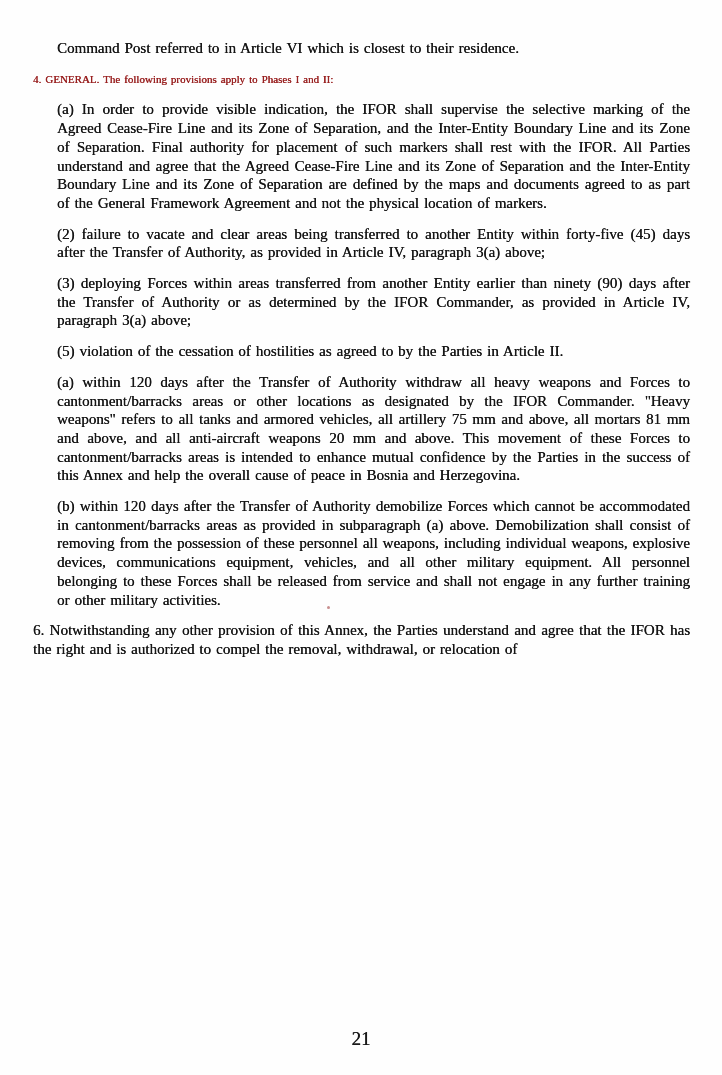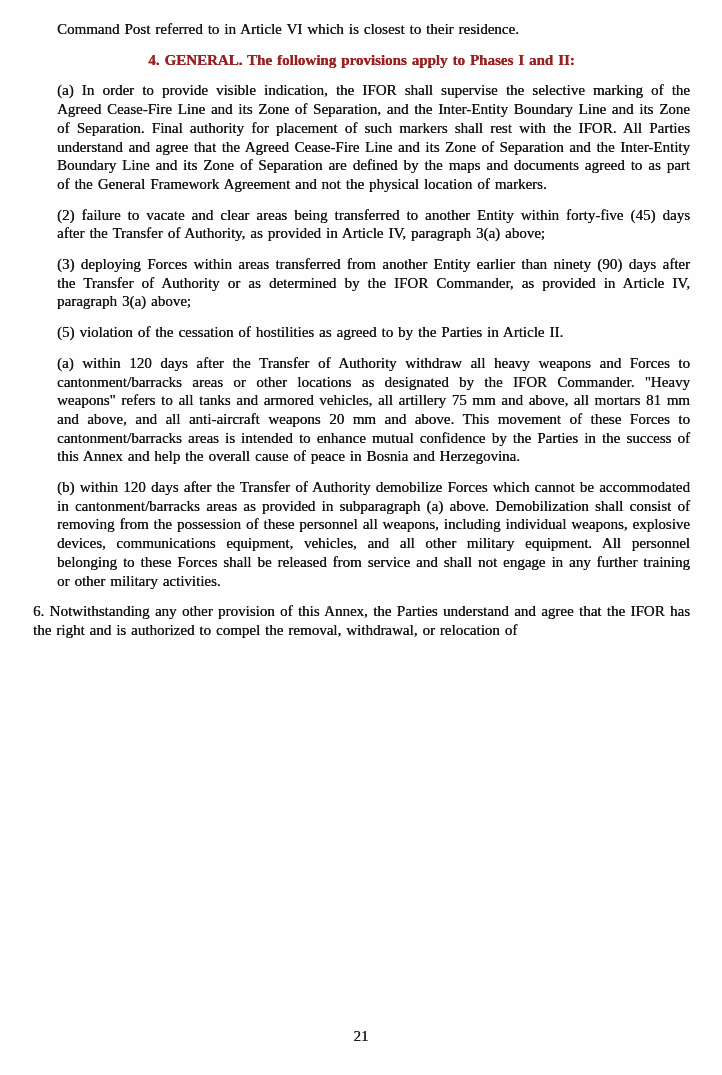--- a/index.html
+++ b/index.html
@@ -13,53 +13,53 @@
     position: relative;
     overflow: hidden;
     font-family: "Liberation Serif", "DejaVu Serif", serif;
     color: #161616;
   }
   .page {
     position: absolute;
     inset: 0;
     background: #fefefe;
     box-sizing: border-box;
-    padding: 20px 32px 0 33px;
+    padding: 39px 32px 0 33px;
   }
   .doc {
     font-size: 15px;
     line-height: 18.7px;
     text-align: justify;
     word-spacing: 1.2px;
     text-shadow: 0.25px 0 0 currentColor;
   }
   .doc p {
     margin: 0 0 12px 0;
   }
   .indent {
     margin-left: 24px !important;
   }
   .heading {
     color: #992121;
-    font-weight: bold;
+    font-weight: normal;
     margin: 6px 0 14px 0;
-    font-size: 15px;
-    text-align: center;
+    font-size: 11px;
+    text-align: left;
     text-shadow: 0.3px 0 0 currentColor;
   }
   .heading-phase3 {
     margin: 2px 0 14px 0;
   }
   .page-number {
     position: absolute;
     top: 1028px;
     left: 0;
     width: 722px;
     text-align: center;
-    font-size: 15px;
+    font-size: 19px;
     color: #1a1a1a;
     text-shadow: 0.25px 0 0 currentColor;
   }
   .scan-speck {
     position: absolute;
     left: 327px;
     top: 606px;
     width: 3px;
     height: 3px;
     border-radius: 50%;

